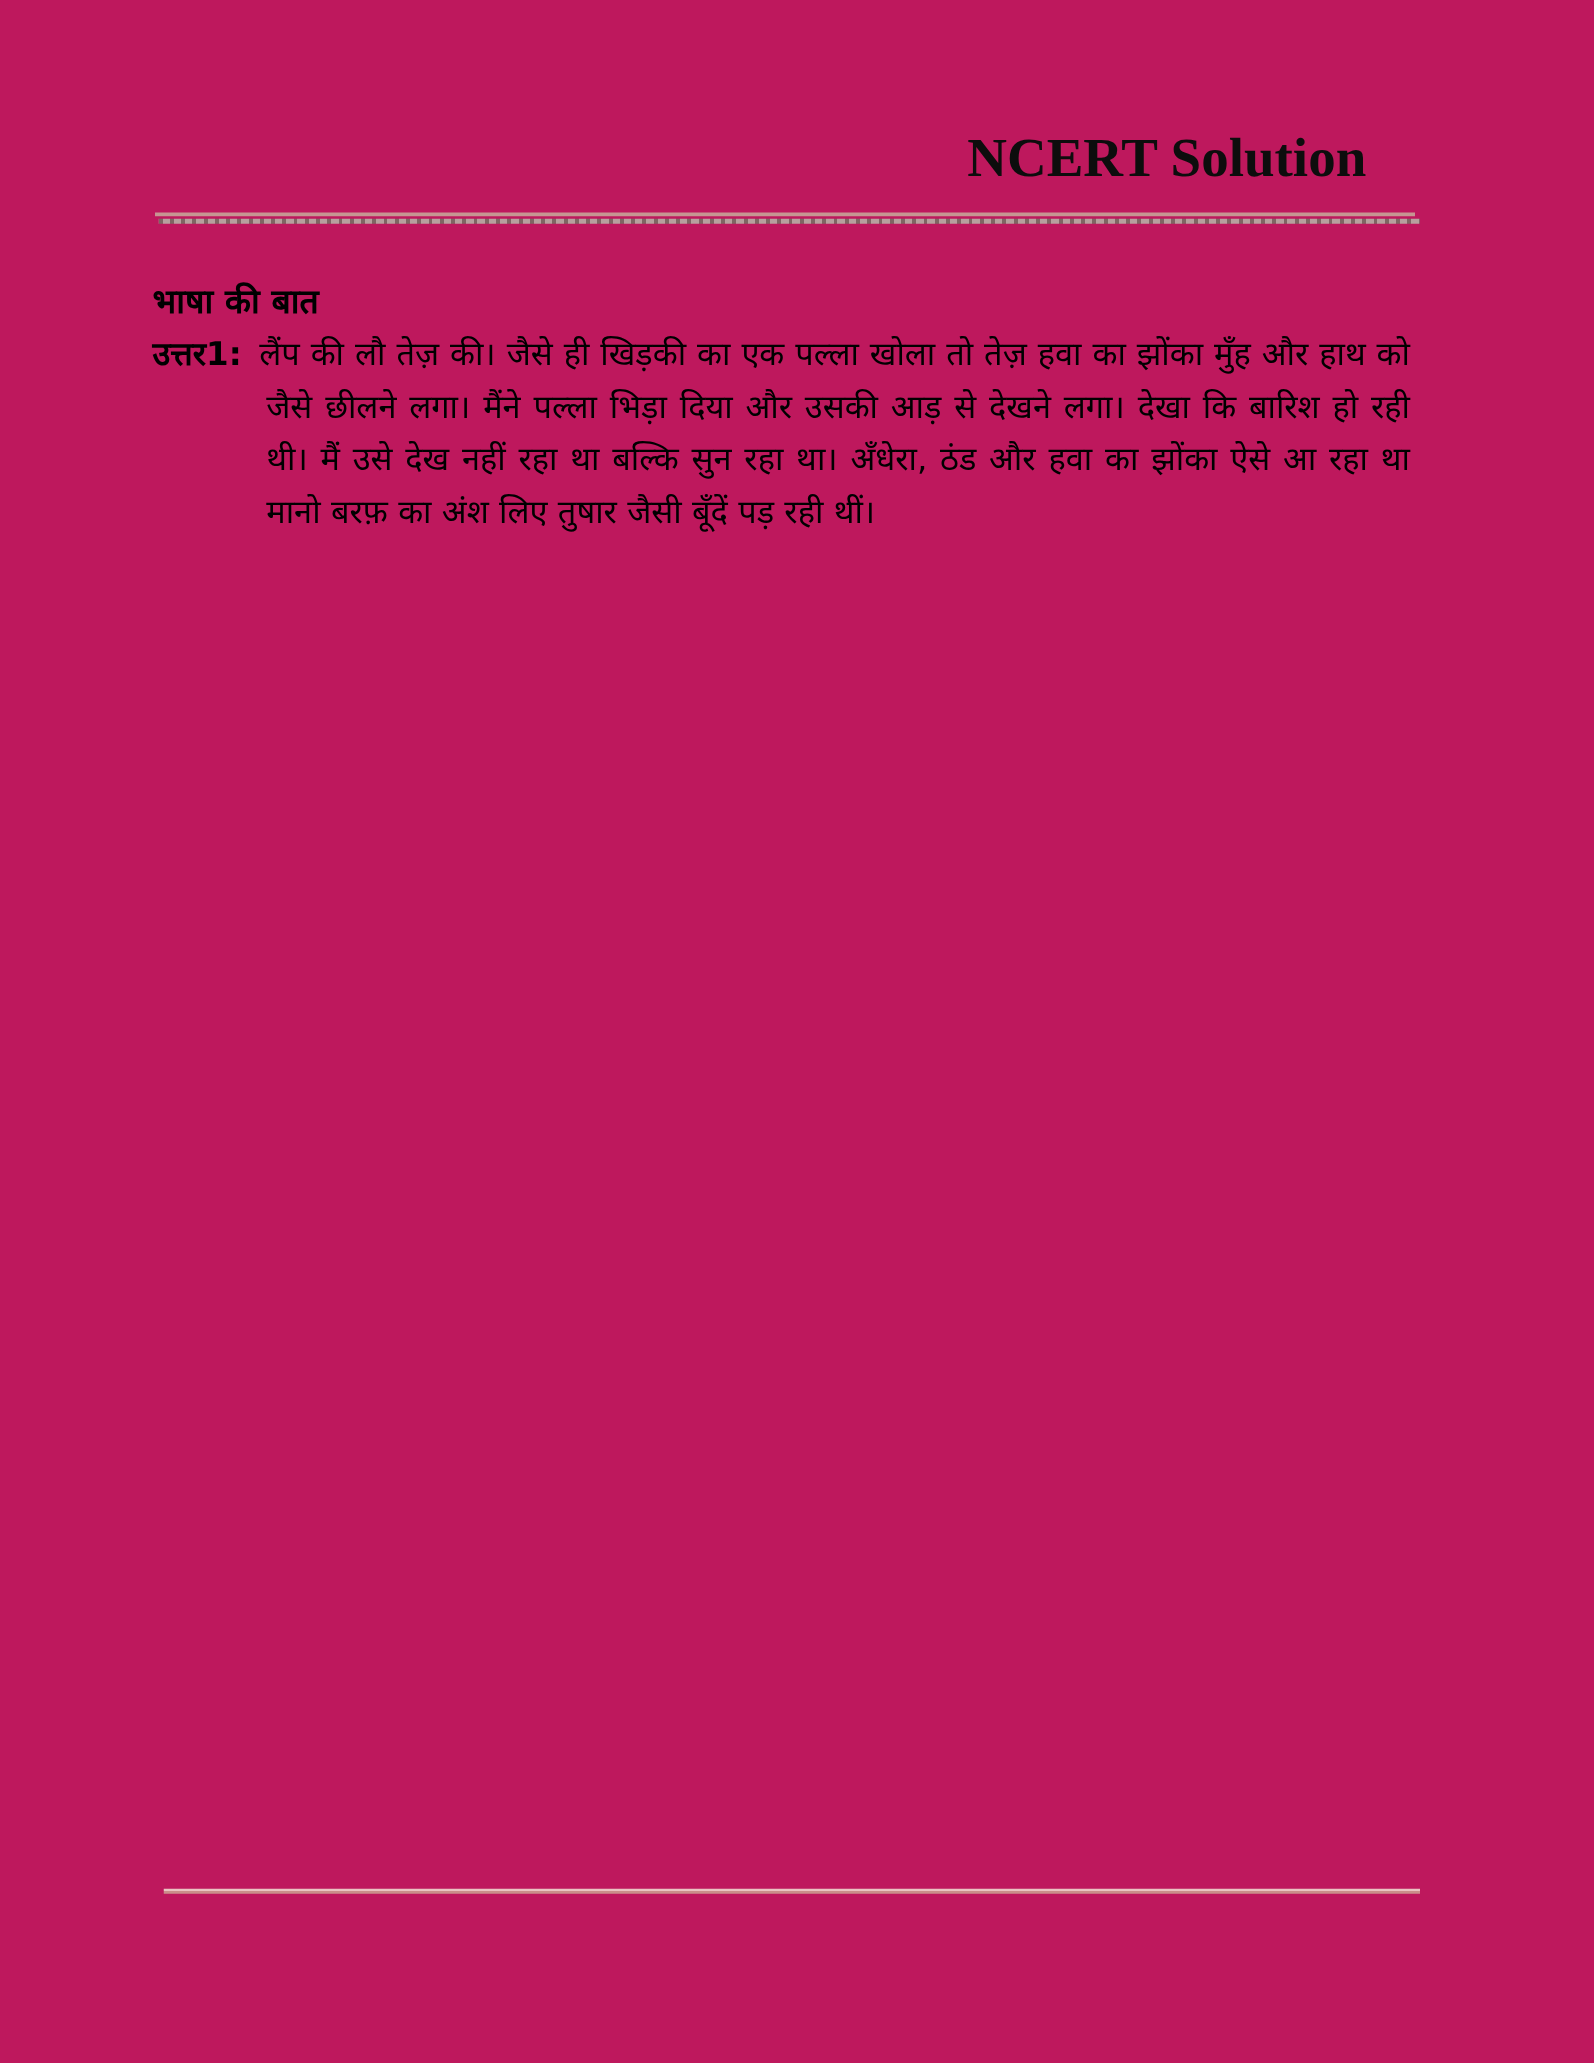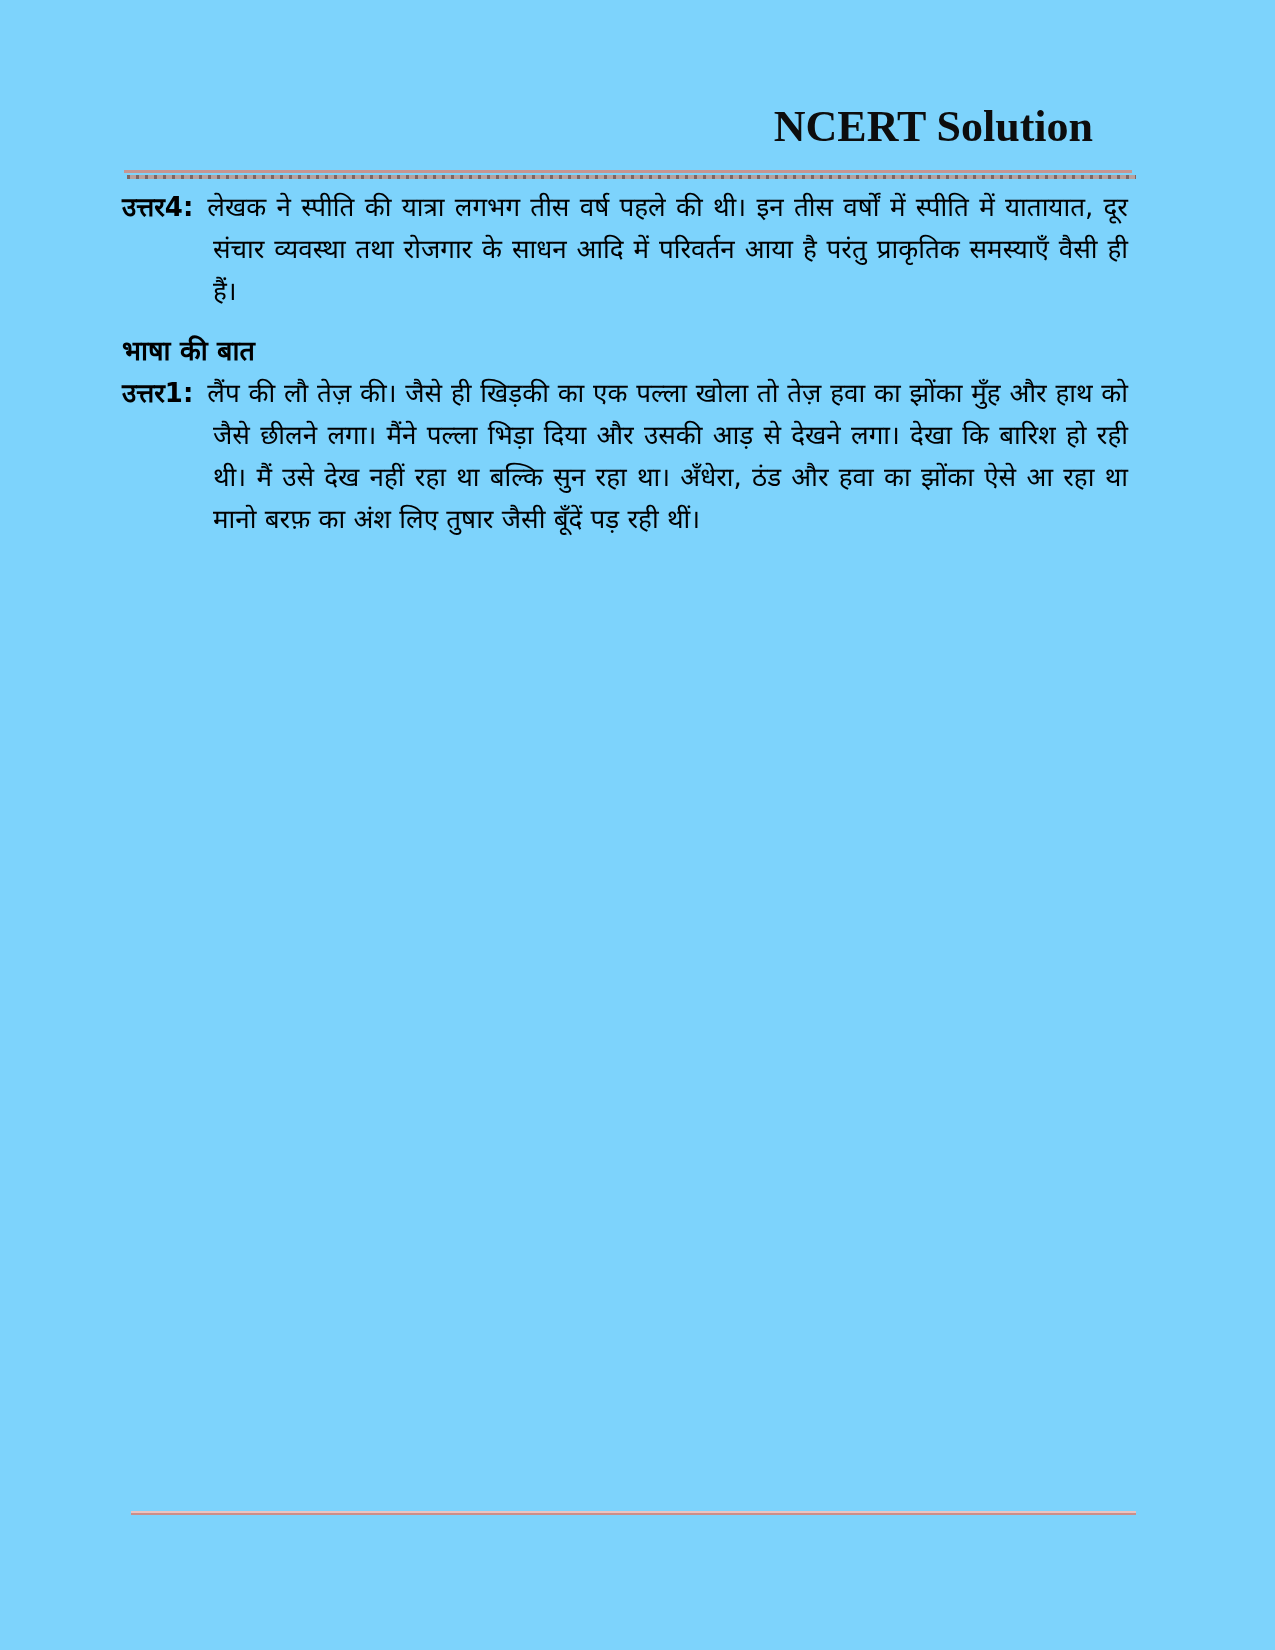--- a/index.html
+++ b/index.html
@@ -1,20 +1,20 @@
 <!DOCTYPE html>
 <html><head>
 <meta charset="utf-8">
 <style>
   html,body{margin:0;padding:0;background:#ffffff;}
   .page{
     position:relative;
     width:1275px;
     height:1650px;
-    background:#7dd3fc;
+    background:#be185d;
     overflow:hidden;
     font-family:"DejaVu Sans",sans-serif;
   }
   .doc-title{
     position:absolute;
     top:103px;
     right:182px;
     font-family:"Liberation Serif",serif;
     font-weight:700;
     font-size:44px;
@@ -57,21 +57,21 @@
     margin:0;
   }
   .para.hanging{
     text-indent:-91px;
   }
   .para-label{
     font-weight:700;
     padding-right:14px;
   }
   .section-heading{
-    margin-top:18px;
+    margin-top:35px;
     font-weight:700;
     font-size:27px;
     line-height:42px;
     text-align:left;
   }
   .bottom-rule{
     position:absolute;
     left:131px;
     top:1511px;
     width:1005px;
@@ -89,21 +89,20 @@
 
   <div class="header-rule">
     <div class="solid"></div>
     <div class="dashed"></div>
   </div>
 
   <div class="content">
 
 
 
-    <p class="para hanging"><span class="para-label">उत्तर4:</span><span>लेखक ने स्पीति की यात्रा लगभग तीस वर्ष पहले की थी। इन तीस वर्षों में स्पीति में यातायात, दूर संचार व्यवस्था तथा रोजगार के साधन आदि में परिवर्तन आया है परंतु प्राकृतिक समस्याएँ वैसी ही हैं।</span></p>
 
     <div class="section-heading">भाषा की बात</div>
 
     <p class="para hanging"><span class="para-label">उत्तर1:</span><span><span>लैंप की लौ तेज़ की। </span><span class="b">जैसे ही</span><span> खिड़की का एक पल्ला खोला तो तेज़ हवा का झोंका मुँह और हाथ को जैसे छीलने लगा। मैंने पल्ला भिड़ा दिया </span><span class="b">और</span><span> उसकी आड़ से देखने लगा। देखा कि बारिश हो रही थी। मैं उसे देख नहीं रहा था </span><span class="b">बल्कि</span><span> सुन रहा था। अँधेरा, ठंड और हवा का झोंका </span><span class="b">ऐसे</span><span> आ रहा था मानो बरफ़ का अंश लिए तुषार जैसी बूँदें पड़ रही थीं।</span></span></p>
 
   </div>
 
   <div class="bottom-rule"></div>
 
 </div>

